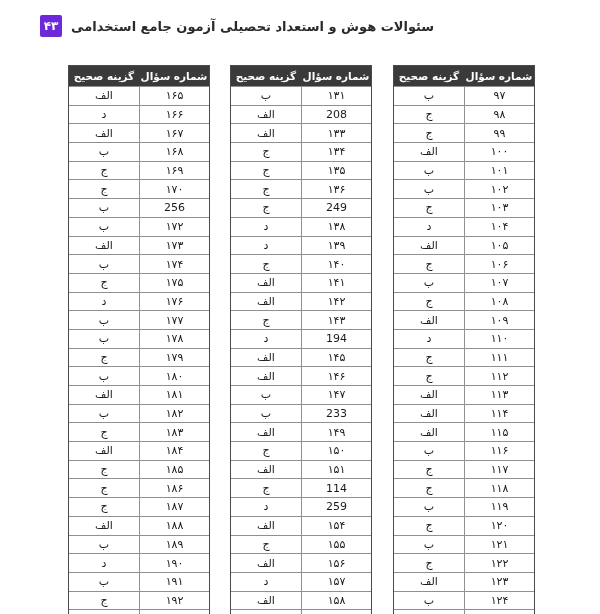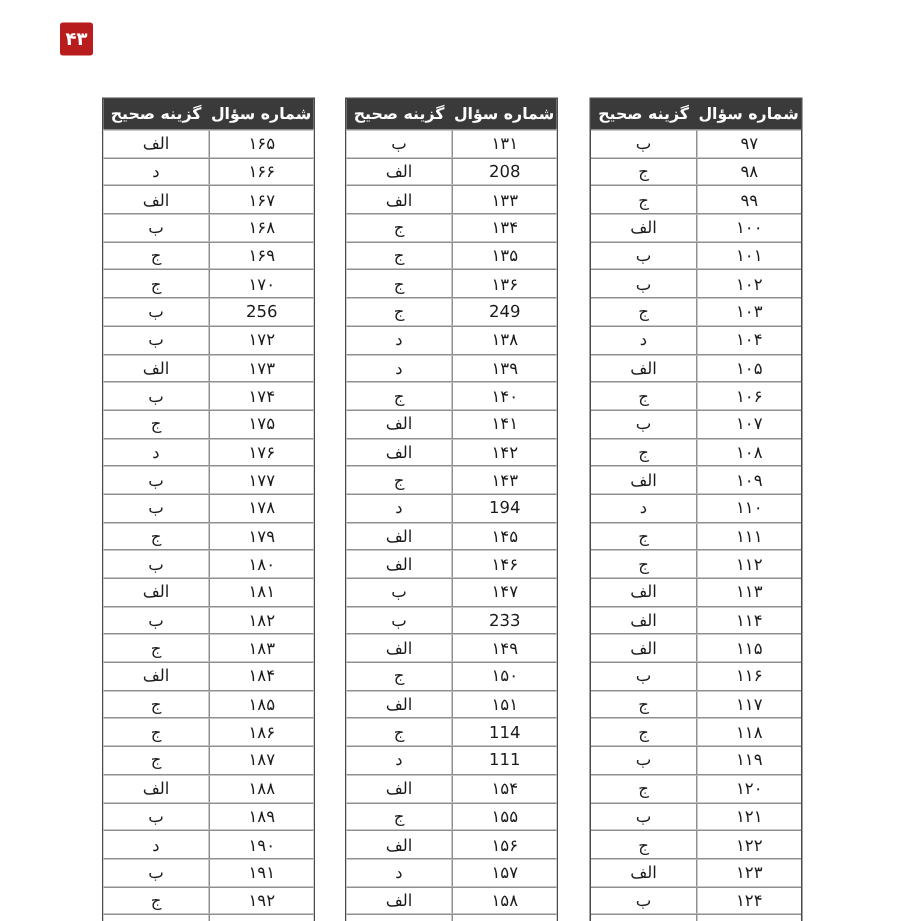--- a/index.html
+++ b/index.html
@@ -5,21 +5,21 @@
   html,body{margin:0;padding:0;}
   body{
     width:600px;height:614px;overflow:hidden;background:#ffffff;
     font-family:"DejaVu Sans",sans-serif;position:relative;
   }
   .title-row{
     position:absolute;left:40px;top:15px;
     display:flex;align-items:center;gap:9px;
   }
   .page-badge{
-    width:22px;height:22px;background:#b91c1c;border-radius:2px;
+    width:22px;height:22px;background:#6d28d9;border-radius:2px;
     color:#fff;font-weight:bold;font-size:12px;
     display:flex;align-items:center;justify-content:center;
   }
   .page-title{
     direction:rtl;font-weight:bold;font-size:13px;color:#2a2a2a;
     letter-spacing:0;white-space:nowrap;
   }
   .anskey-table{
     position:absolute;top:65px;width:142px;
     border:1.5px solid #4a4a4a;background:#fff;box-sizing:border-box;
@@ -43,20 +43,21 @@
     flex:1 1 50%;display:flex;align-items:center;justify-content:center;
     font-size:11px;color:#1b1b1b;box-sizing:border-box;overflow:hidden;
   }
   .qcell{border-left:1px solid #909090;}
 </style>
 </head>
 <body>
 
 <div class="title-row">
   <div class="page-badge">۴۳</div>
+  <div class="page-title">سئوالات هوش و استعداد تحصیلی آزمون جامع استخدامی</div>
 </div>
 
 <div class="anskey-table t-right">
   <div class="thead">
     <div class="hcell">شماره سؤال</div>
     <div class="hcell">گزینه صحیح</div>
   </div>
   <div class="tbody">
       <div class="trow">
         <span class="cell qcell">۹۷</span>
@@ -265,21 +266,21 @@
       </div>
       <div class="trow">
         <span class="cell qcell">۱۵۱</span>
         <span class="cell acell">الف</span>
       </div>
       <div class="trow">
         <span class="cell qcell">114</span>
         <span class="cell acell">ج</span>
       </div>
       <div class="trow">
-        <span class="cell qcell">111</span>
+        <span class="cell qcell">259</span>
         <span class="cell acell">د</span>
       </div>
       <div class="trow">
         <span class="cell qcell">۱۵۴</span>
         <span class="cell acell">الف</span>
       </div>
       <div class="trow">
         <span class="cell qcell">۱۵۵</span>
         <span class="cell acell">ج</span>
       </div>

